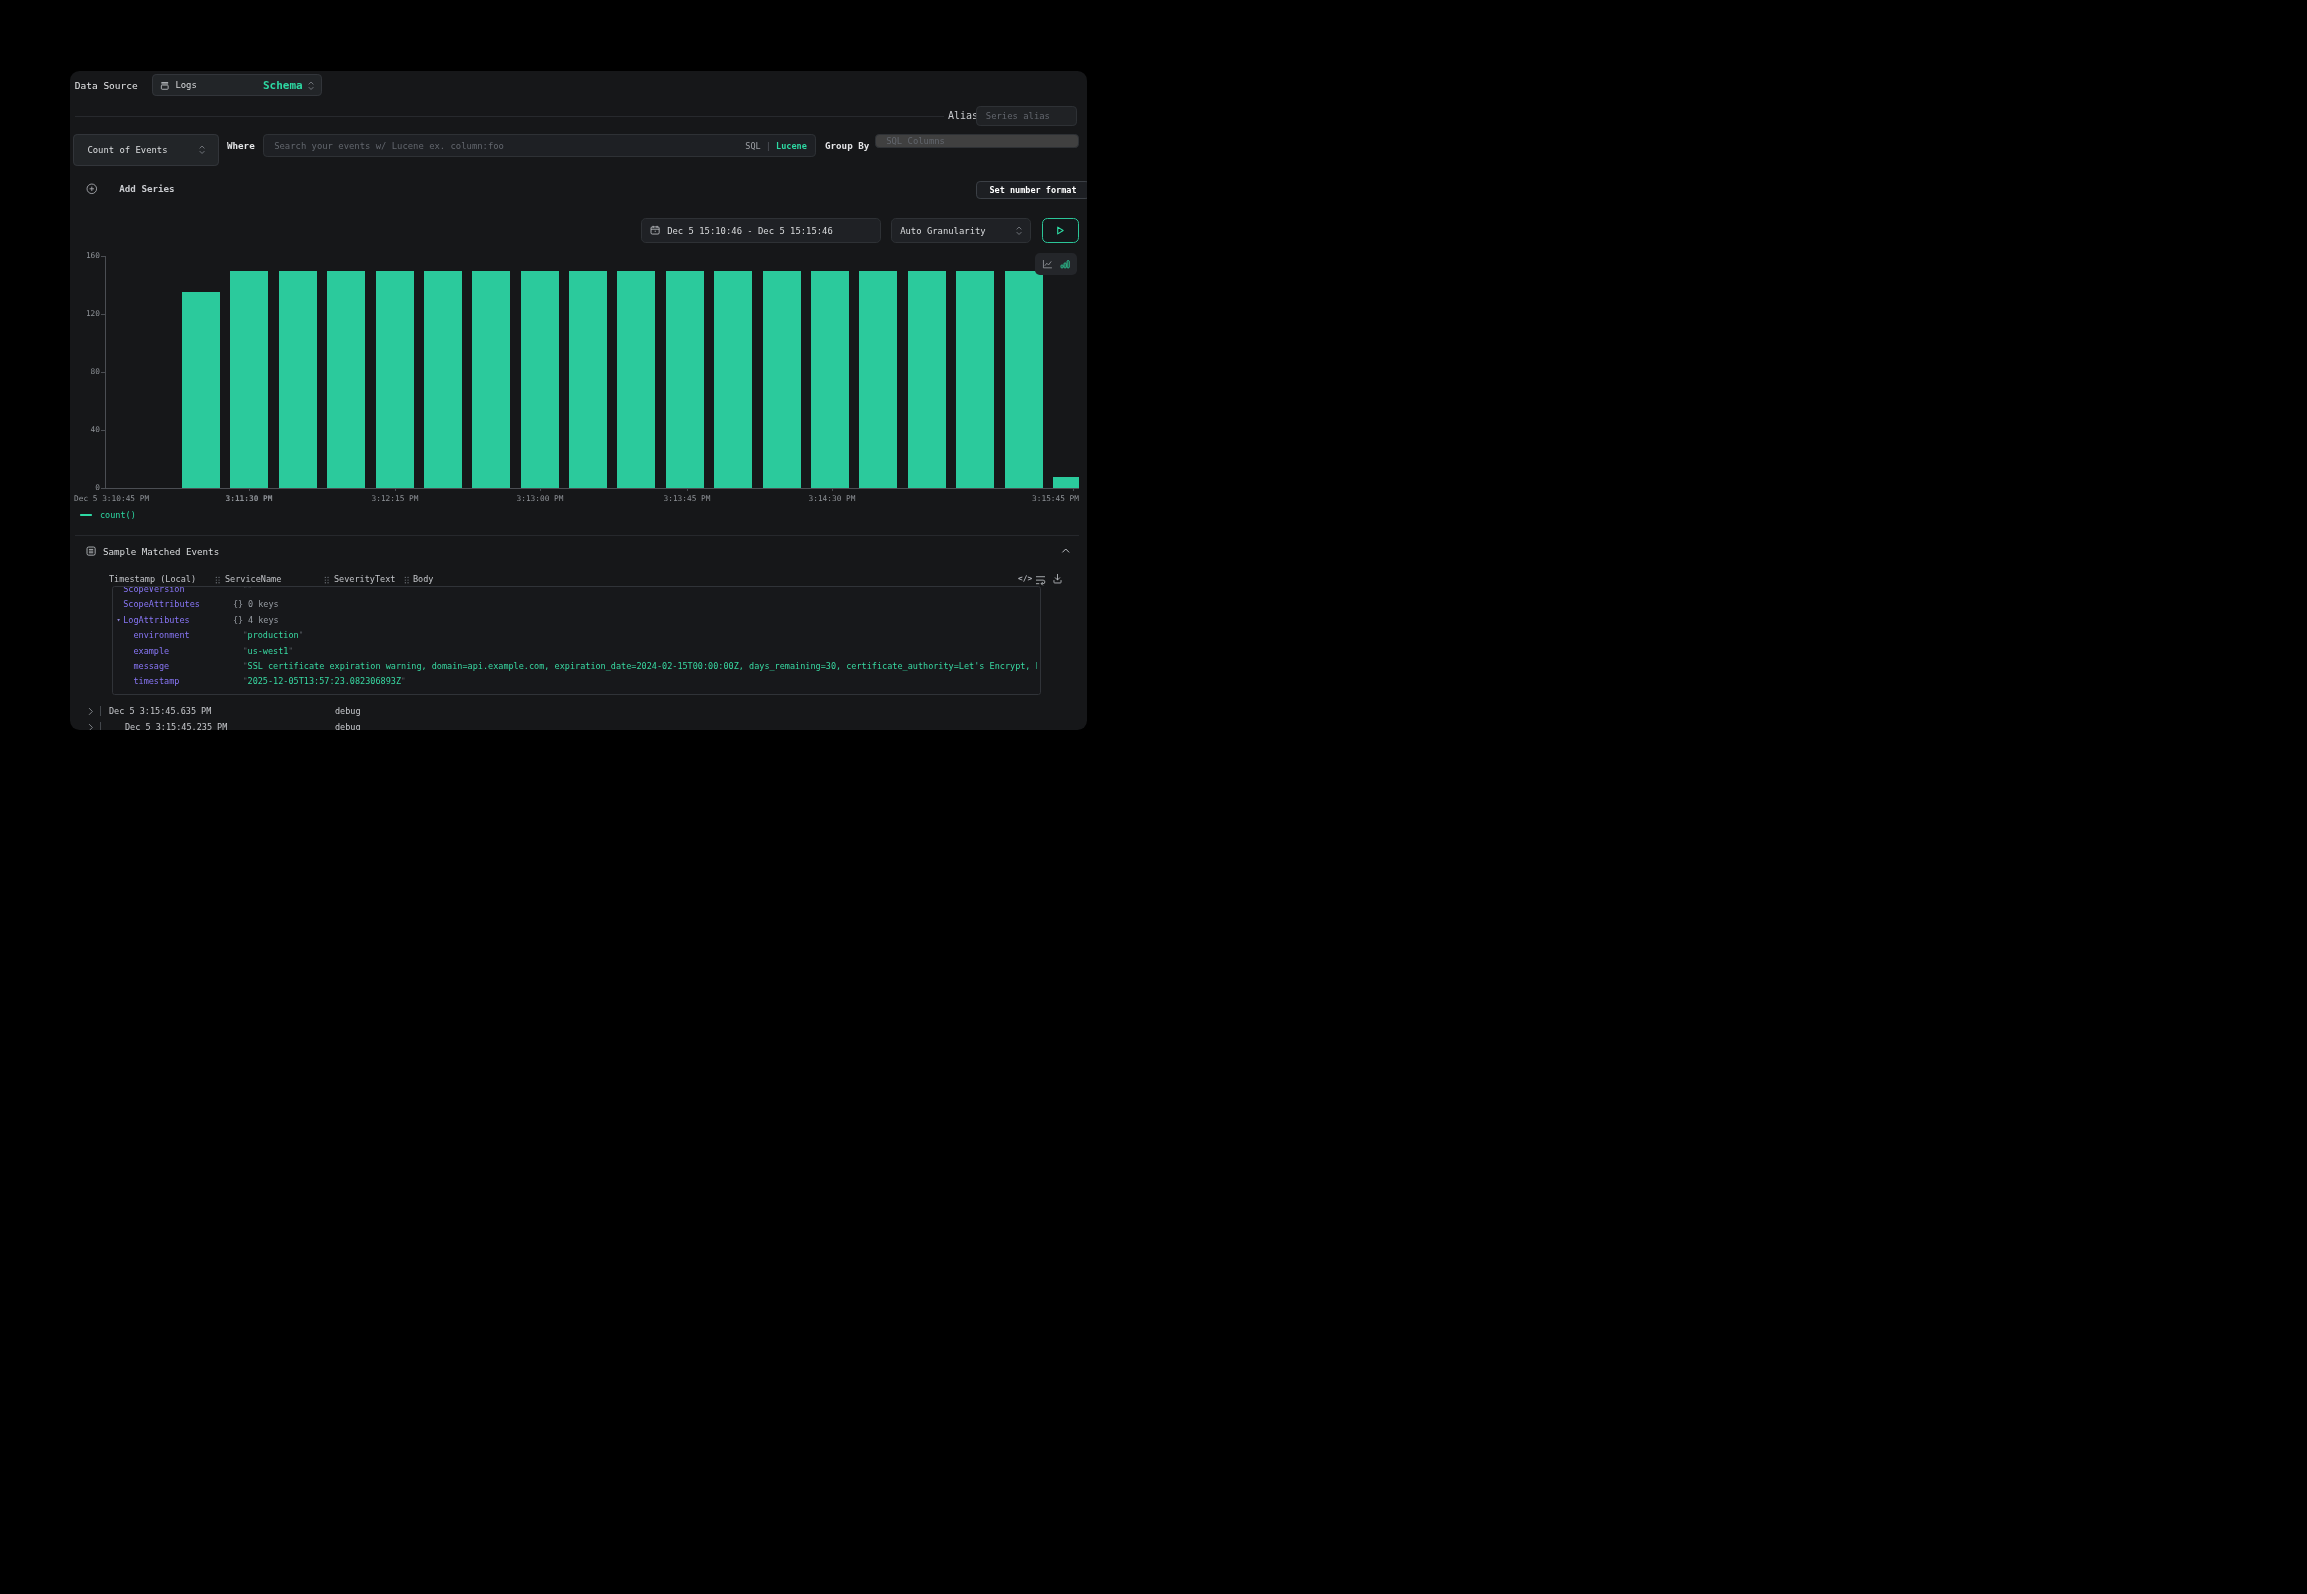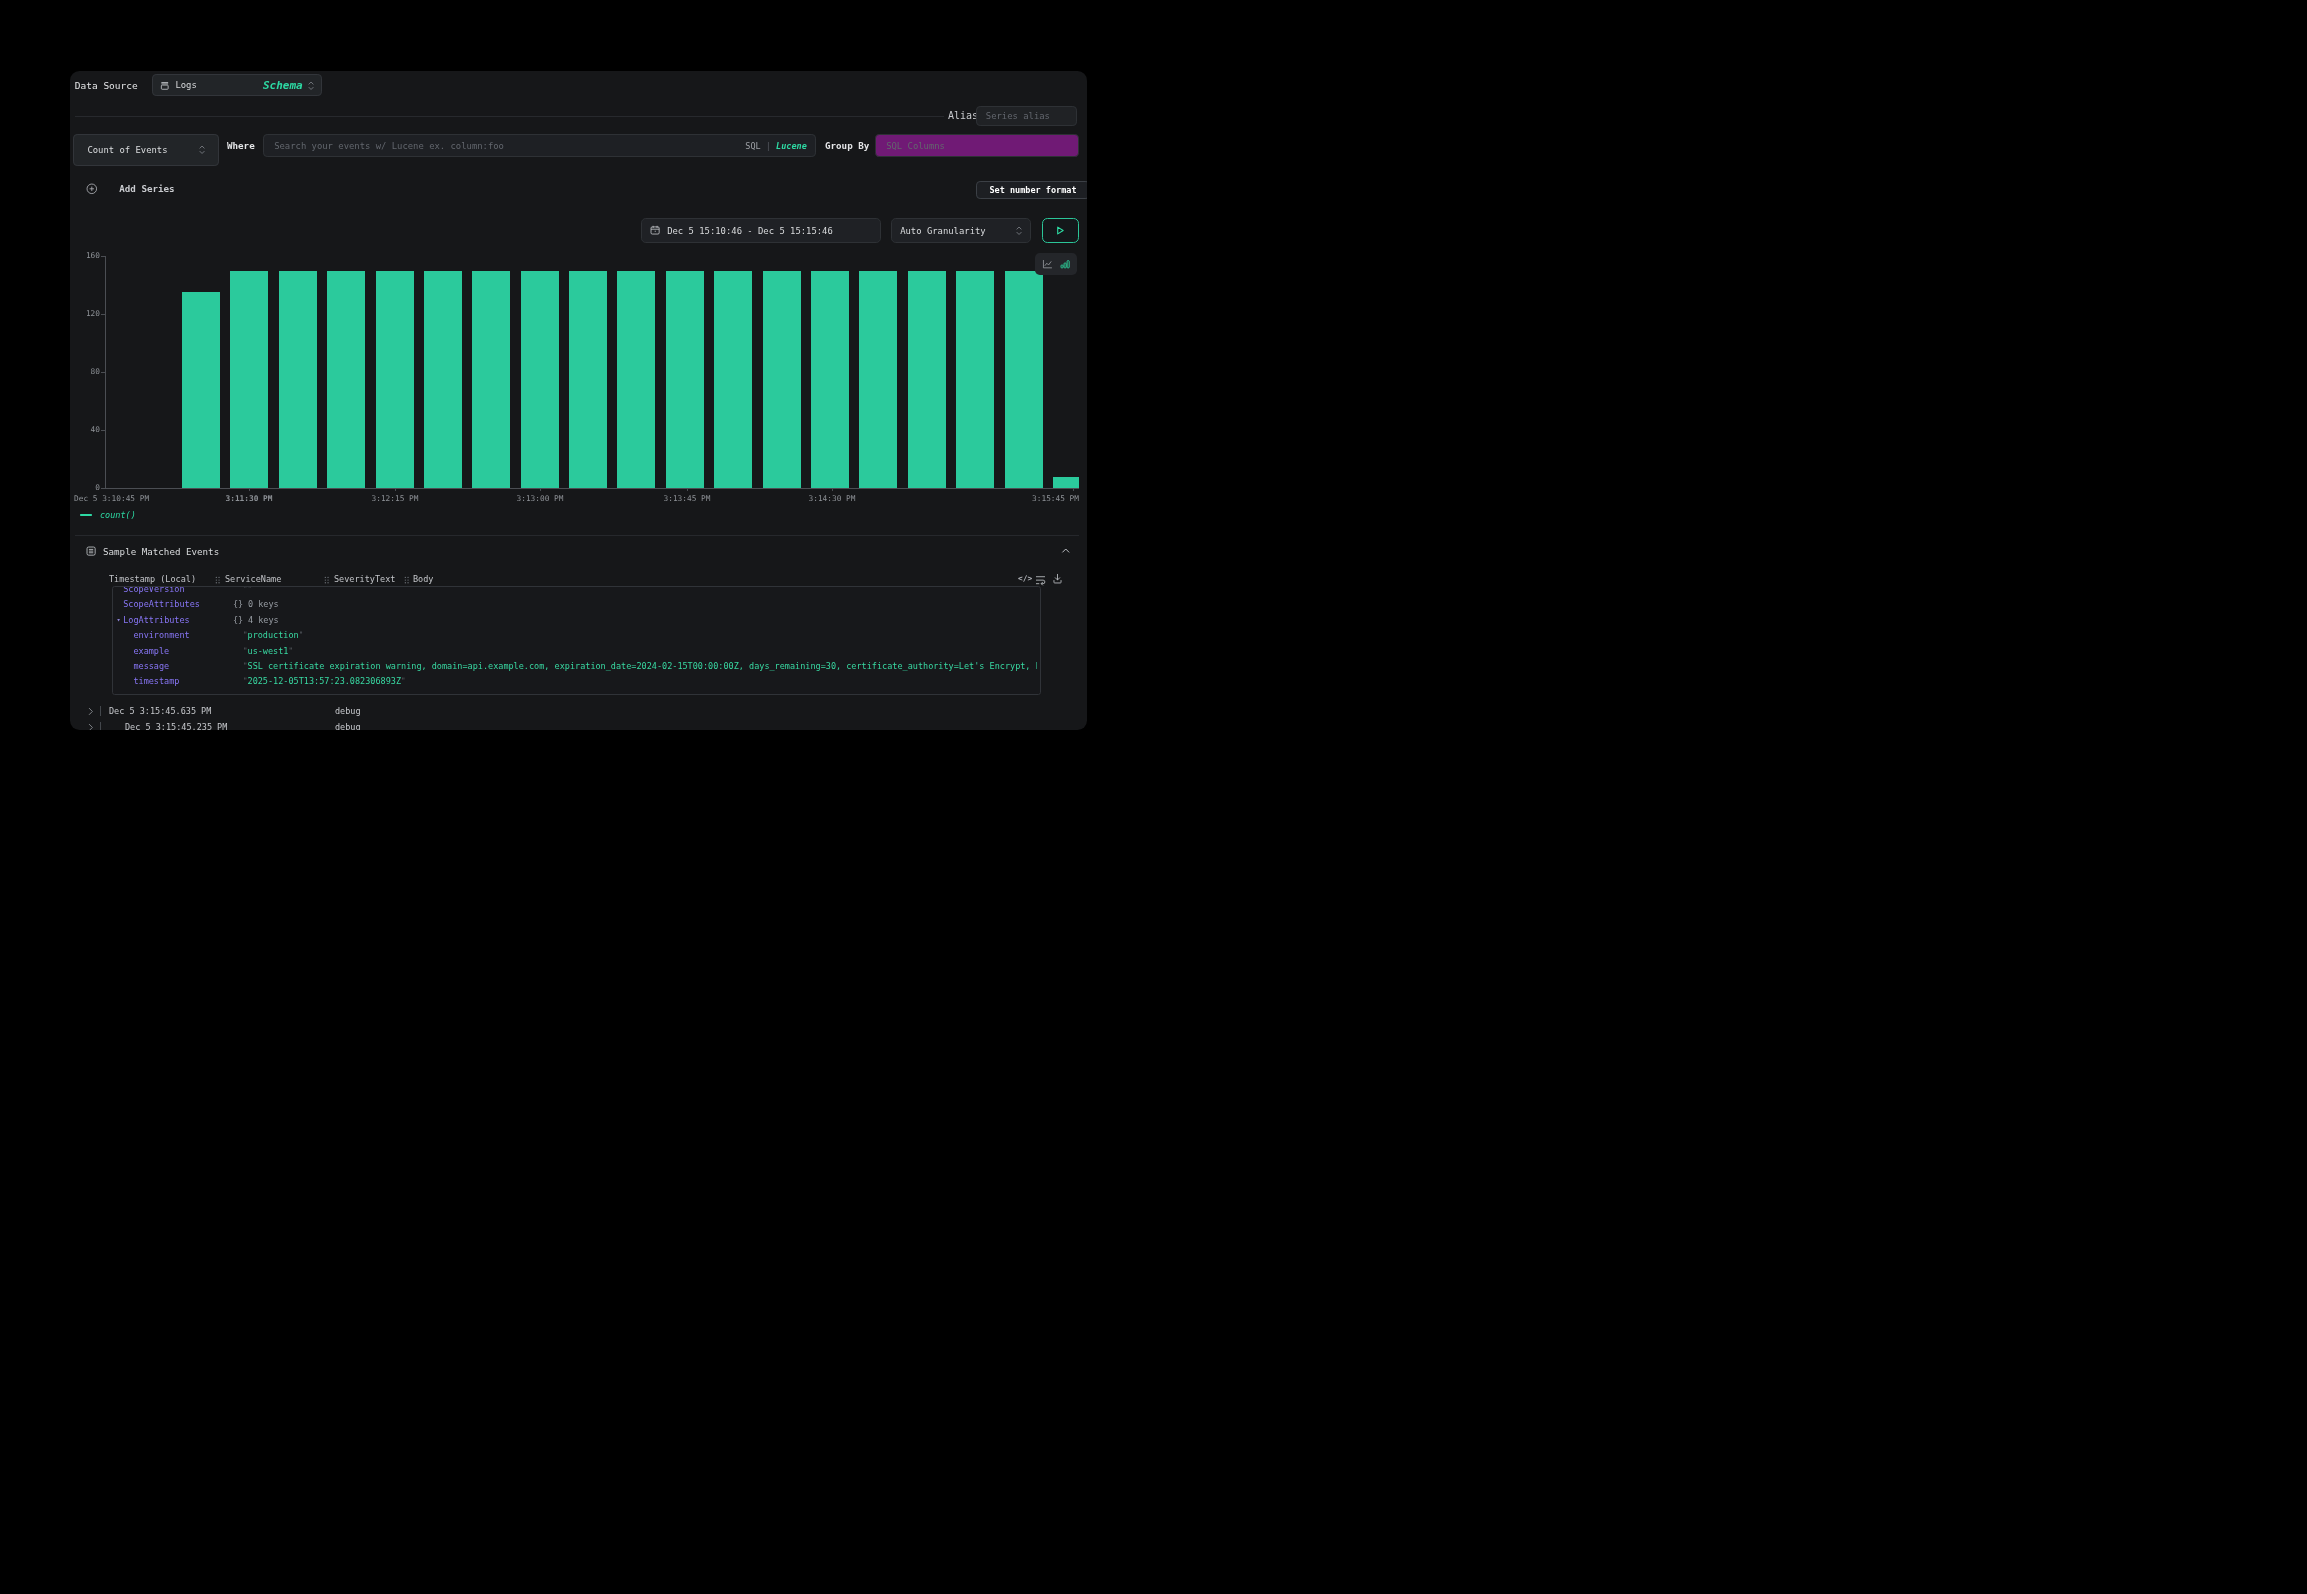--- a/index.html
+++ b/index.html
@@ -11,21 +11,21 @@
   .lbl{color:#e4e5e7;font-size:9.2px;}
   .bold{font-weight:600;}
   .box{background:#222528;border:0.7px solid #32353a;border-radius:4.1px;
        display:flex;align-items:center;box-sizing:border-box;}
   .inputbox{background:#1e2024;border:0.7px solid #2e3135;border-radius:4.1px;
        display:flex;align-items:center;box-sizing:border-box;}
   input{background:transparent;border:none;outline:none;color:#d6d8da;
         font-family:inherit;font-size:8.9px;width:100%;}
   input::placeholder{color:#62666d;}
   .chev{display:flex;flex-direction:column;align-items:center;margin-left:auto;}
-  .green{color:#2dd9a3;font-style:italic;}
+  .green{color:#2dd9a3;}
   .divider{background:#27292d;height:0.7px;}
   
   #plot{position:absolute;left:35px;top:185px;width:974px;height:232px;}
   #plot .yaxis{position:absolute;left:0;top:0;bottom:0;width:0.7px;background:#4b4e53;}
   #plot .xaxis{position:absolute;left:0;top:232px;width:974px;height:0.7px;background:#4b4e53;}
   #bars{position:absolute;left:0;top:0;width:974px;height:232px;overflow:hidden;}
   .bar{position:absolute;}
   .ytick{position:absolute;left:-35px;width:30px;text-align:right;
          font-size:7.8px;color:#8d9196;}
   .ydash{position:absolute;left:-4.1px;width:4.1px;height:0.7px;background:#4b4e53;}
@@ -88,21 +88,21 @@
   <div class="abs lbl bold" style="left:157px;top:69px;">Where</div>
   <div class="abs inputbox" style="left:193px;top:63px;width:553px;height:23px;padding:0 8.2px;">
     <input placeholder="Search your events w/ Lucene ex. column:foo" style="">
     <span style="white-space:nowrap;font-size:8.5px;margin-left:6.8px;">
       <span style="color:#9ea1a6;">SQL</span>
       <span style="color:#565a60;">|</span>
       <span class="green bold">Lucene</span>
     </span>
   </div>
   <div class="abs lbl bold" style="left:755px;top:69px;">Group By</div>
-  <div class="abs inputbox" style="left:805px;top:63px;width:204px;height:23px;padding:0 8.2px;background:#701a75;">
+  <div class="abs inputbox" style="left:805px;top:63px;width:204px;height:14px;padding:0 8.2px;background:#404040;">
     <input style="color: rgb(159, 163, 169);" placeholder="SQL Columns">
   </div>
 
   <div class="abs" style="left:15.7px;top:112px;display:flex;align-items:center;gap:22px;cursor:pointer;">
     <span>
       <svg width="11.6" height="11.6" viewBox="0 0 17 17" fill="none" stroke="#b4b7bc" stroke-width="1.2">
         <circle cx="8.5" cy="8.5" r="7"></circle>
           <path d="M8.5 5.2v6.6M5.2 8.5h6.6"></path>
       </svg>
     </span>

